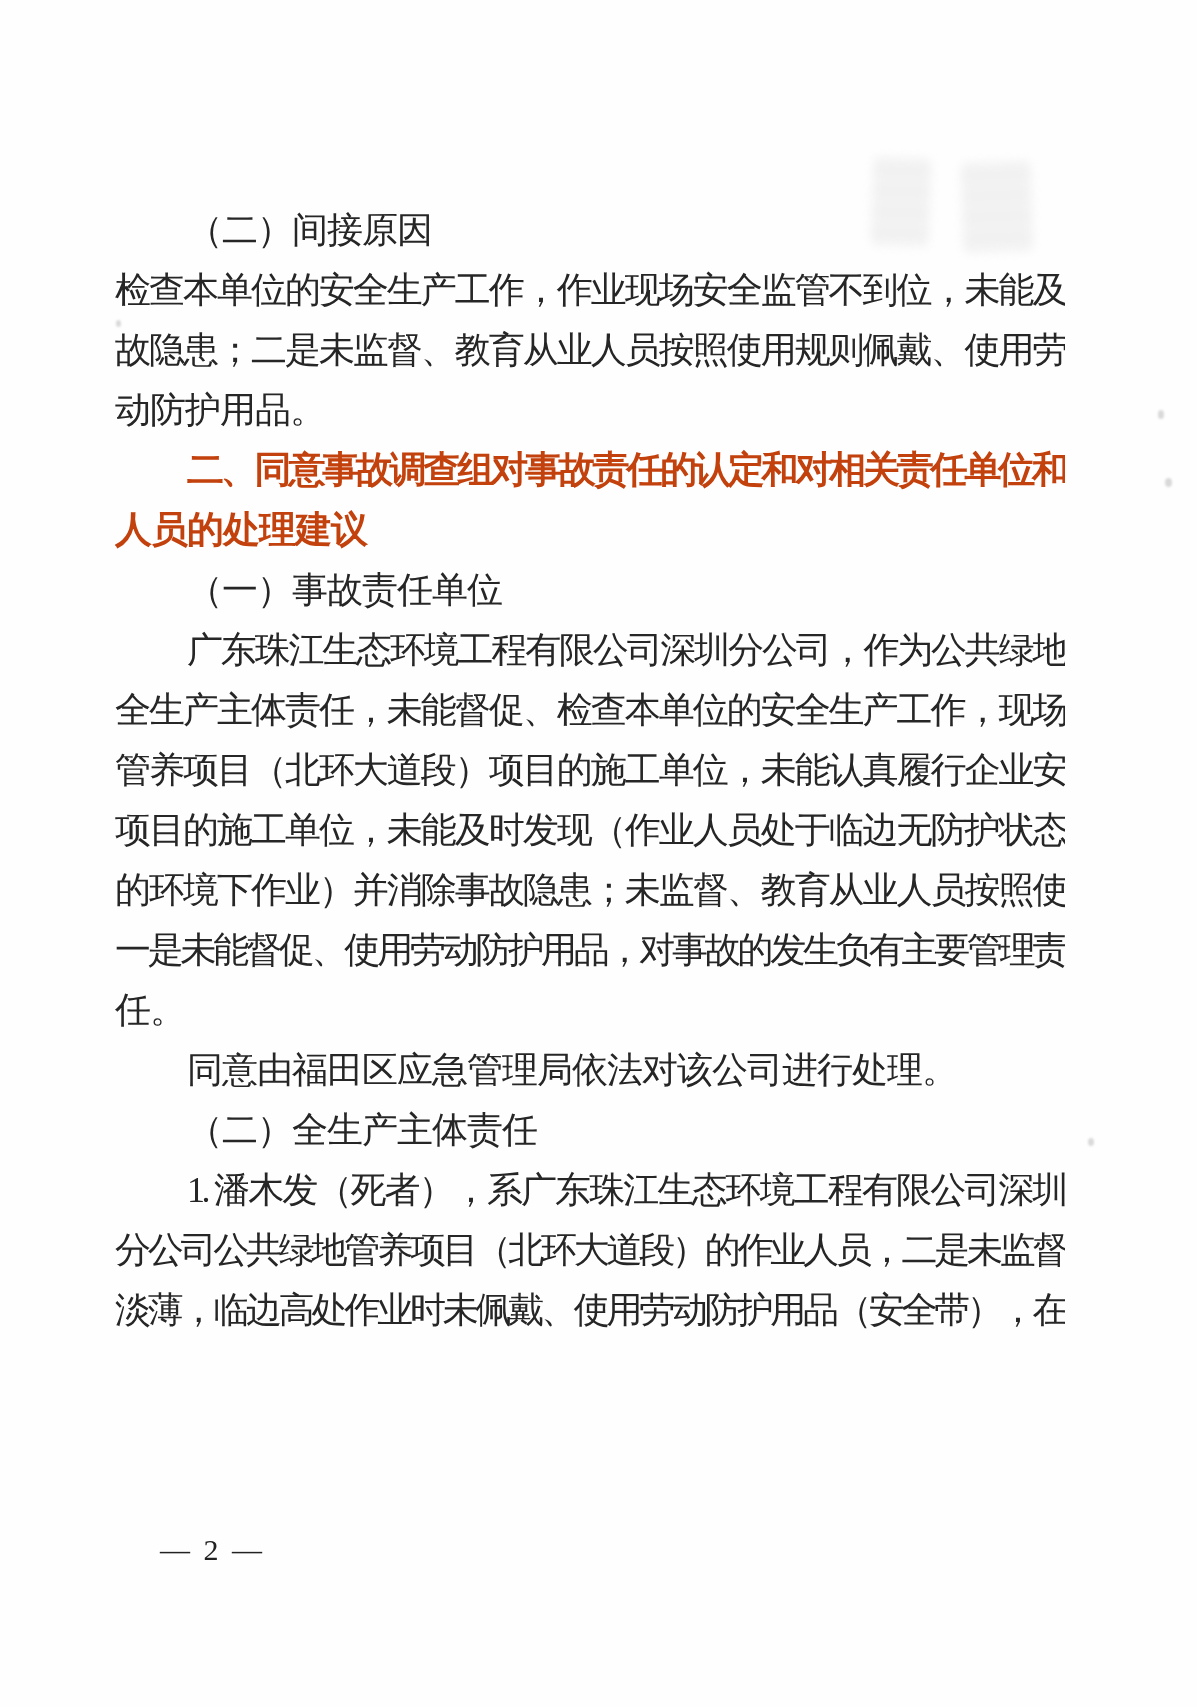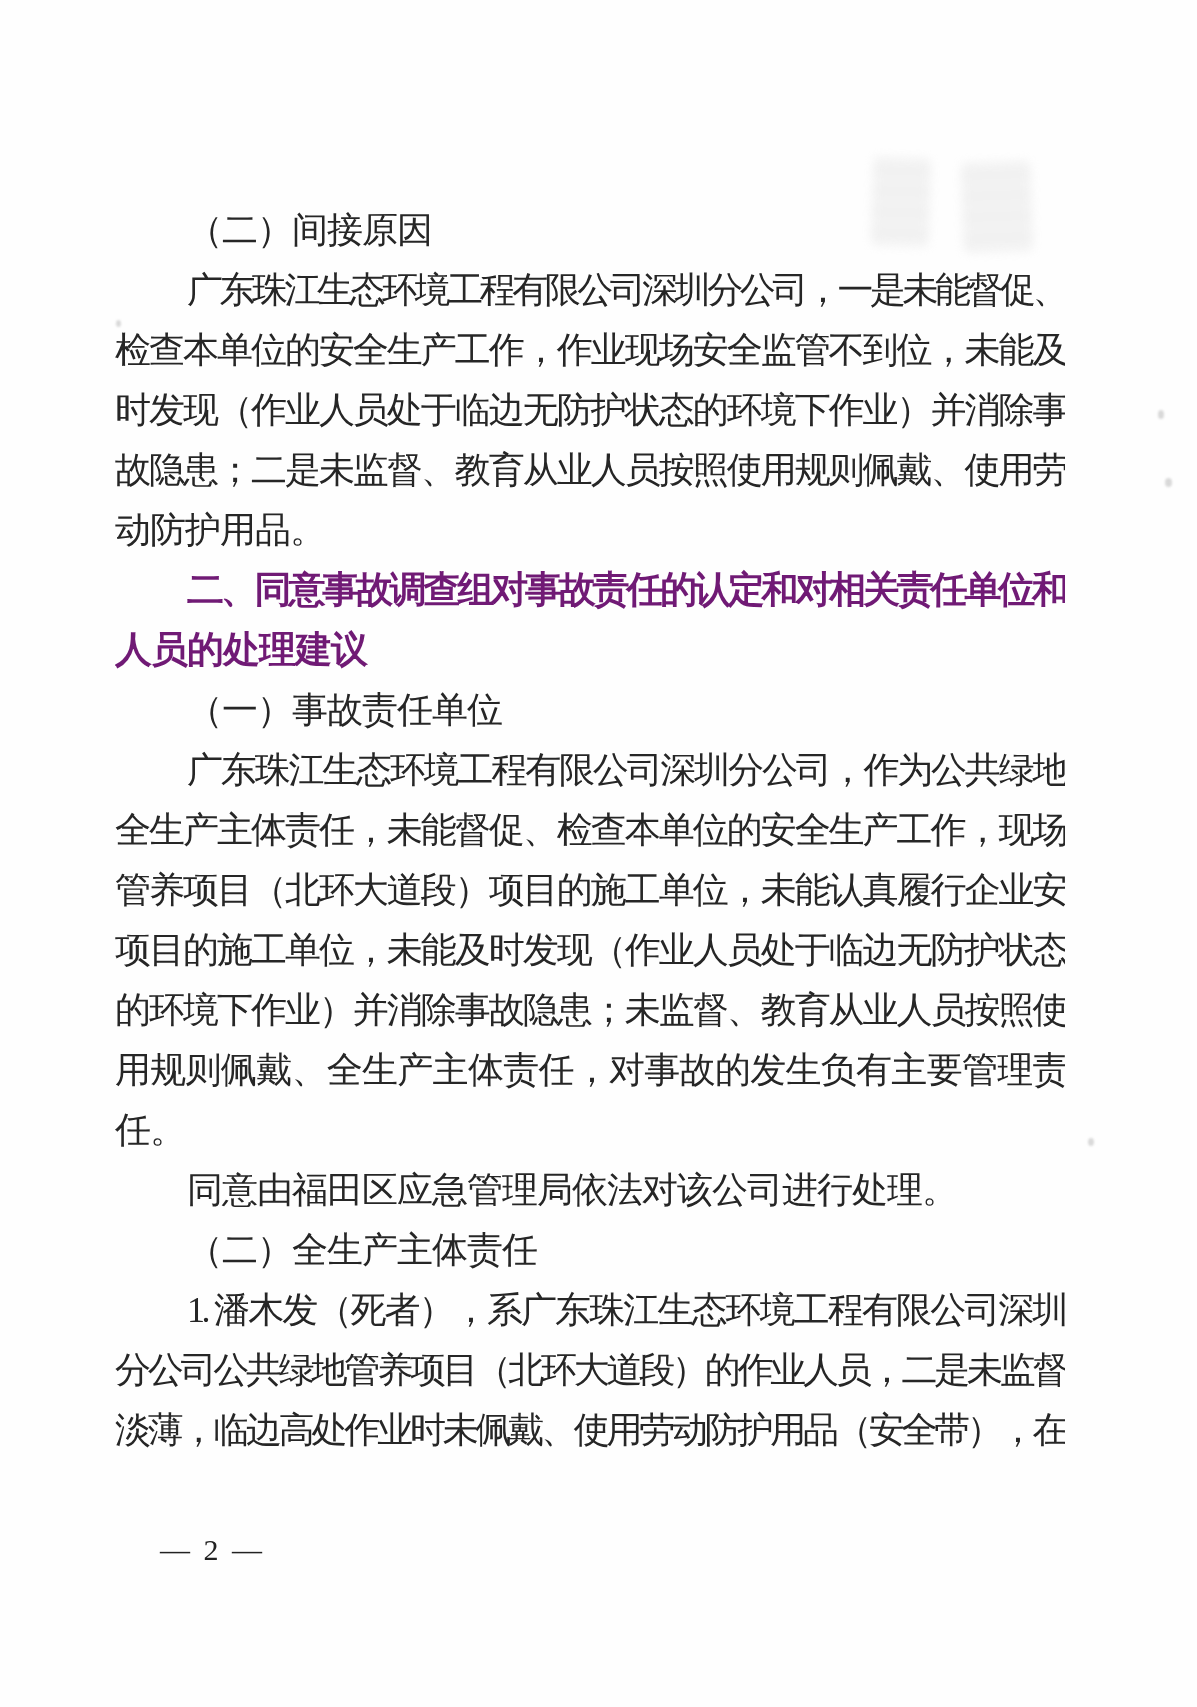--- a/index.html
+++ b/index.html
@@ -37,21 +37,21 @@
     text-align-last: justify;
     text-justify: inter-character;
   }
   .line.indent {
     padding-left: 72px;
   }
   .line.bold {
     font-family: "Liberation Sans", sans-serif;
     font-weight: 700;
     font-size: 37px;
-    color: #701a75;
+    color: #c2410c;
   }
   .line.bold.fill {
     letter-spacing: -4px;
   }
   .page-number {
     position: absolute;
     left: 160px;
     top: 1532px;
     font-size: 30px;
     letter-spacing: 3px;
@@ -91,34 +91,32 @@
 
   <div class="smudge a"></div>
   <div class="smudge b"></div>
   <div class="speck s1"></div>
   <div class="speck s2"></div>
   <div class="speck s3"></div>
   <div class="speck s4"></div>
 
   <div class="content">
       <div class="line indent">（二）间接原因</div>
-      <div class="line fill indent">广东珠江生态环境工程有限公司深圳分公司，一是未能督促、</div>
       <div class="line fill">检查本单位的安全生产工作，作业现场安全监管不到位，未能及</div>
-      <div class="line fill">时发现（作业人员处于临边无防护状态的环境下作业）并消除事</div>
       <div class="line fill">故隐患；二是未监督、教育从业人员按照使用规则佩戴、使用劳</div>
       <div class="line">动防护用品。</div>
       <div class="line fill indent bold">二、同意事故调查组对事故责任的认定和对相关责任单位和</div>
       <div class="line bold">人员的处理建议</div>
       <div class="line indent">（一）事故责任单位</div>
       <div class="line fill indent">广东珠江生态环境工程有限公司深圳分公司，作为公共绿地</div>
       <div class="line fill">全生产主体责任，未能督促、检查本单位的安全生产工作，现场</div>
       <div class="line fill">管养项目（北环大道段）项目的施工单位，未能认真履行企业安</div>
       <div class="line fill">项目的施工单位，未能及时发现（作业人员处于临边无防护状态</div>
       <div class="line fill">的环境下作业）并消除事故隐患；未监督、教育从业人员按照使</div>
-      <div class="line fill">用规则佩戴、全生产主体责任，对事故的发生负有主要管理责</div>
+      <div class="line fill">一是未能督促、使用劳动防护用品，对事故的发生负有主要管理责</div>
       <div class="line">任。</div>
       <div class="line indent">同意由福田区应急管理局依法对该公司进行处理。</div>
       <div class="line indent">（二）全生产主体责任</div>
       <div class="line fill indent">1. 潘木发（死者），系广东珠江生态环境工程有限公司深圳</div>
       <div class="line fill">分公司公共绿地管养项目（北环大道段）的作业人员，二是未监督</div>
       <div class="line fill">淡薄，临边高处作业时未佩戴、使用劳动防护用品（安全带），在</div>
     </div>
 
   <div class="page-number">— 2 —</div>
 

